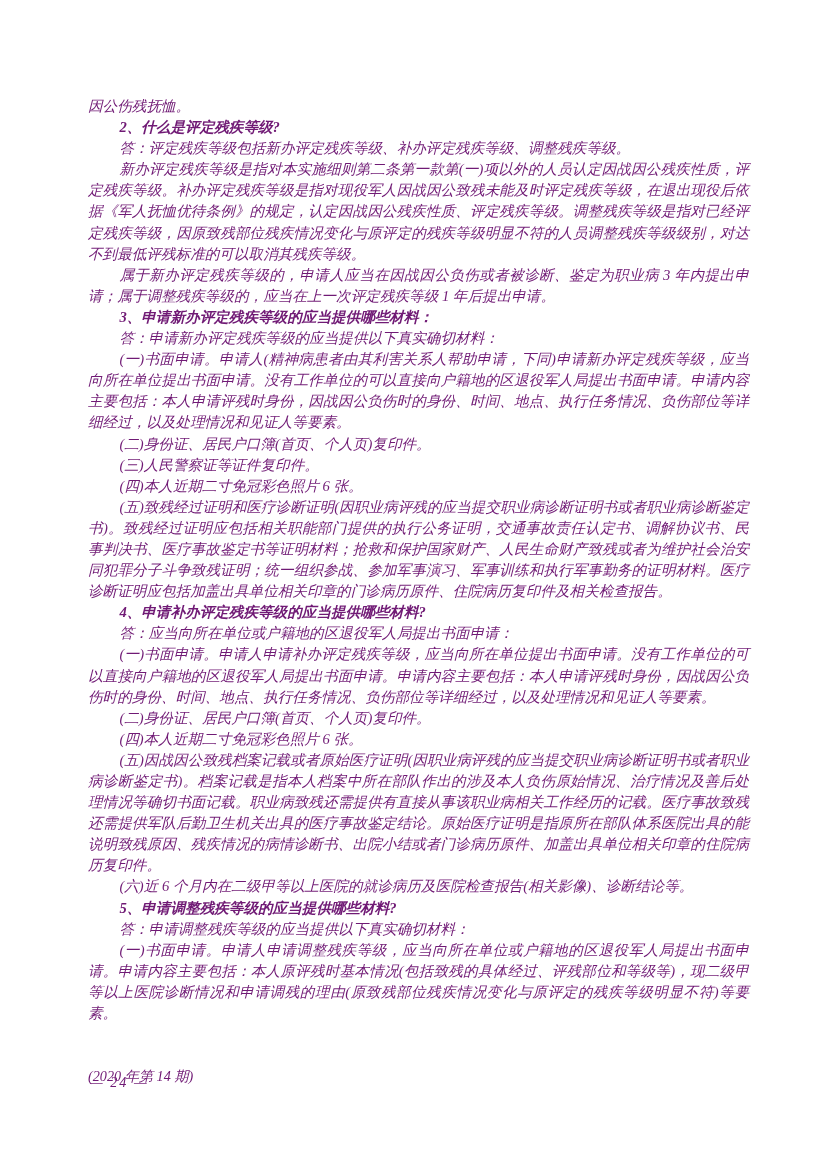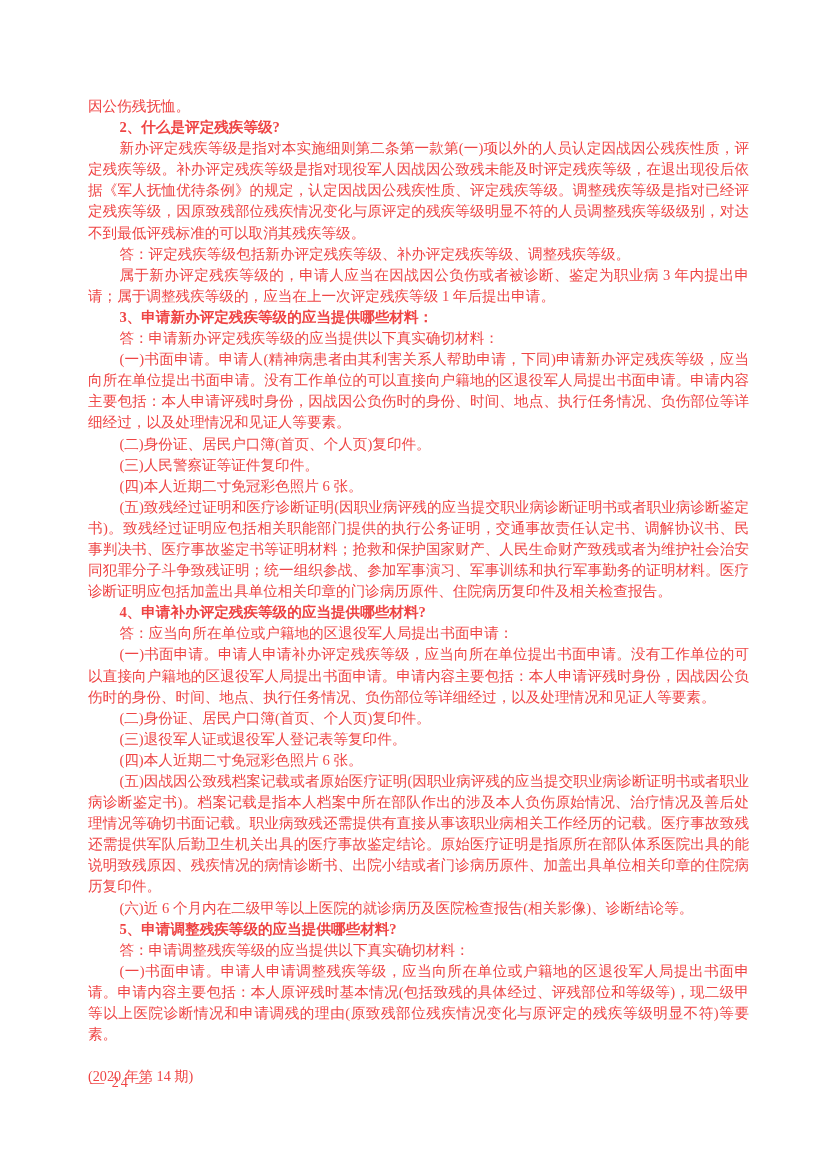--- a/index.html
+++ b/index.html
@@ -6,22 +6,23 @@
     margin: 0;
     padding: 0;
     background: #ffffff;
   }
   .page {
     position: relative;
     width: 827px;
     height: 1170px;
     background: #ffffff;
     font-family: "Liberation Serif", "DejaVu Serif", serif;
-    color: #ef4444;
+    color: #701a75;
     overflow: hidden;
+    font-style: italic;
   }
   .content {
     position: absolute;
     left: 88px;
     top: 96px;
     width: 661px;
     font-size: 14.6px;
     line-height: 21.1px;
     text-align: justify;
     text-justify: inter-character;
@@ -57,35 +58,34 @@
     text-align: left;
   }
 </style>
 </head>
 <body>
 
 <div class="page">
   <main class="content">
       <p class="para continuation">因公伤残抚恤。</p>
       <p class="para heading">2、什么是评定残疾等级?</p>
+      <p class="para body">答：评定残疾等级包括新办评定残疾等级、补办评定残疾等级、调整残疾等级。</p>
       <p class="para body">新办评定残疾等级是指对本实施细则第二条第一款第(一)项以外的人员认定因战因公残疾性质，评定残疾等级。补办评定残疾等级是指对现役军人因战因公致残未能及时评定残疾等级，在退出现役后依据《军人抚恤优待条例》的规定，认定因战因公残疾性质、评定残疾等级。调整残疾等级是指对已经评定残疾等级，因原致残部位残疾情况变化与原评定的残疾等级明显不符的人员调整残疾等级级别，对达不到最低评残标准的可以取消其残疾等级。</p>
-      <p class="para body">答：评定残疾等级包括新办评定残疾等级、补办评定残疾等级、调整残疾等级。</p>
       <p class="para body">属于新办评定残疾等级的，申请人应当在因战因公负伤或者被诊断、鉴定为职业病 3 年内提出申请；属于调整残疾等级的，应当在上一次评定残疾等级 1 年后提出申请。</p>
       <p class="para heading">3、申请新办评定残疾等级的应当提供哪些材料：</p>
       <p class="para body">答：申请新办评定残疾等级的应当提供以下真实确切材料：</p>
       <p class="para body">(一)书面申请。申请人(精神病患者由其利害关系人帮助申请，下同)申请新办评定残疾等级，应当向所在单位提出书面申请。没有工作单位的可以直接向户籍地的区退役军人局提出书面申请。申请内容主要包括：本人申请评残时身份，因战因公负伤时的身份、时间、地点、执行任务情况、负伤部位等详细经过，以及处理情况和见证人等要素。</p>
       <p class="para body">(二)身份证、居民户口簿(首页、个人页)复印件。</p>
       <p class="para body">(三)人民警察证等证件复印件。</p>
       <p class="para body">(四)本人近期二寸免冠彩色照片 6 张。</p>
       <p class="para body">(五)致残经过证明和医疗诊断证明(因职业病评残的应当提交职业病诊断证明书或者职业病诊断鉴定书)。致残经过证明应包括相关职能部门提供的执行公务证明，交通事故责任认定书、调解协议书、民事判决书、医疗事故鉴定书等证明材料；抢救和保护国家财产、人民生命财产致残或者为维护社会治安同犯罪分子斗争致残证明；统一组织参战、参加军事演习、军事训练和执行军事勤务的证明材料。医疗诊断证明应包括加盖出具单位相关印章的门诊病历原件、住院病历复印件及相关检查报告。</p>
       <p class="para heading">4、申请补办评定残疾等级的应当提供哪些材料?</p>
       <p class="para body">答：应当向所在单位或户籍地的区退役军人局提出书面申请：</p>
       <p class="para body">(一)书面申请。申请人申请补办评定残疾等级，应当向所在单位提出书面申请。没有工作单位的可以直接向户籍地的区退役军人局提出书面申请。申请内容主要包括：本人申请评残时身份，因战因公负伤时的身份、时间、地点、执行任务情况、负伤部位等详细经过，以及处理情况和见证人等要素。</p>
       <p class="para body">(二)身份证、居民户口簿(首页、个人页)复印件。</p>
-      <p class="para body">(三)退役军人证或退役军人登记表等复印件。</p>
       <p class="para body">(四)本人近期二寸免冠彩色照片 6 张。</p>
       <p class="para body">(五)因战因公致残档案记载或者原始医疗证明(因职业病评残的应当提交职业病诊断证明书或者职业病诊断鉴定书)。档案记载是指本人档案中所在部队作出的涉及本人负伤原始情况、治疗情况及善后处理情况等确切书面记载。职业病致残还需提供有直接从事该职业病相关工作经历的记载。医疗事故致残还需提供军队后勤卫生机关出具的医疗事故鉴定结论。原始医疗证明是指原所在部队体系医院出具的能说明致残原因、残疾情况的病情诊断书、出院小结或者门诊病历原件、加盖出具单位相关印章的住院病历复印件。</p>
       <p class="para body">(六)近 6 个月内在二级甲等以上医院的就诊病历及医院检查报告(相关影像)、诊断结论等。</p>
       <p class="para heading">5、申请调整残疾等级的应当提供哪些材料?</p>
       <p class="para body">答：申请调整残疾等级的应当提供以下真实确切材料：</p>
       <p class="para body">(一)书面申请。申请人申请调整残疾等级，应当向所在单位或户籍地的区退役军人局提出书面申请。申请内容主要包括：本人原评残时基本情况(包括致残的具体经过、评残部位和等级等)，现二级甲等以上医院诊断情况和申请调残的理由(原致残部位残疾情况变化与原评定的残疾等级明显不符)等要素。</p>
     </main>
   <footer class="footer">
     <span class="pagenum">— 24 —</span>
     <span class="issue">(2020 年第 14 期)</span>

